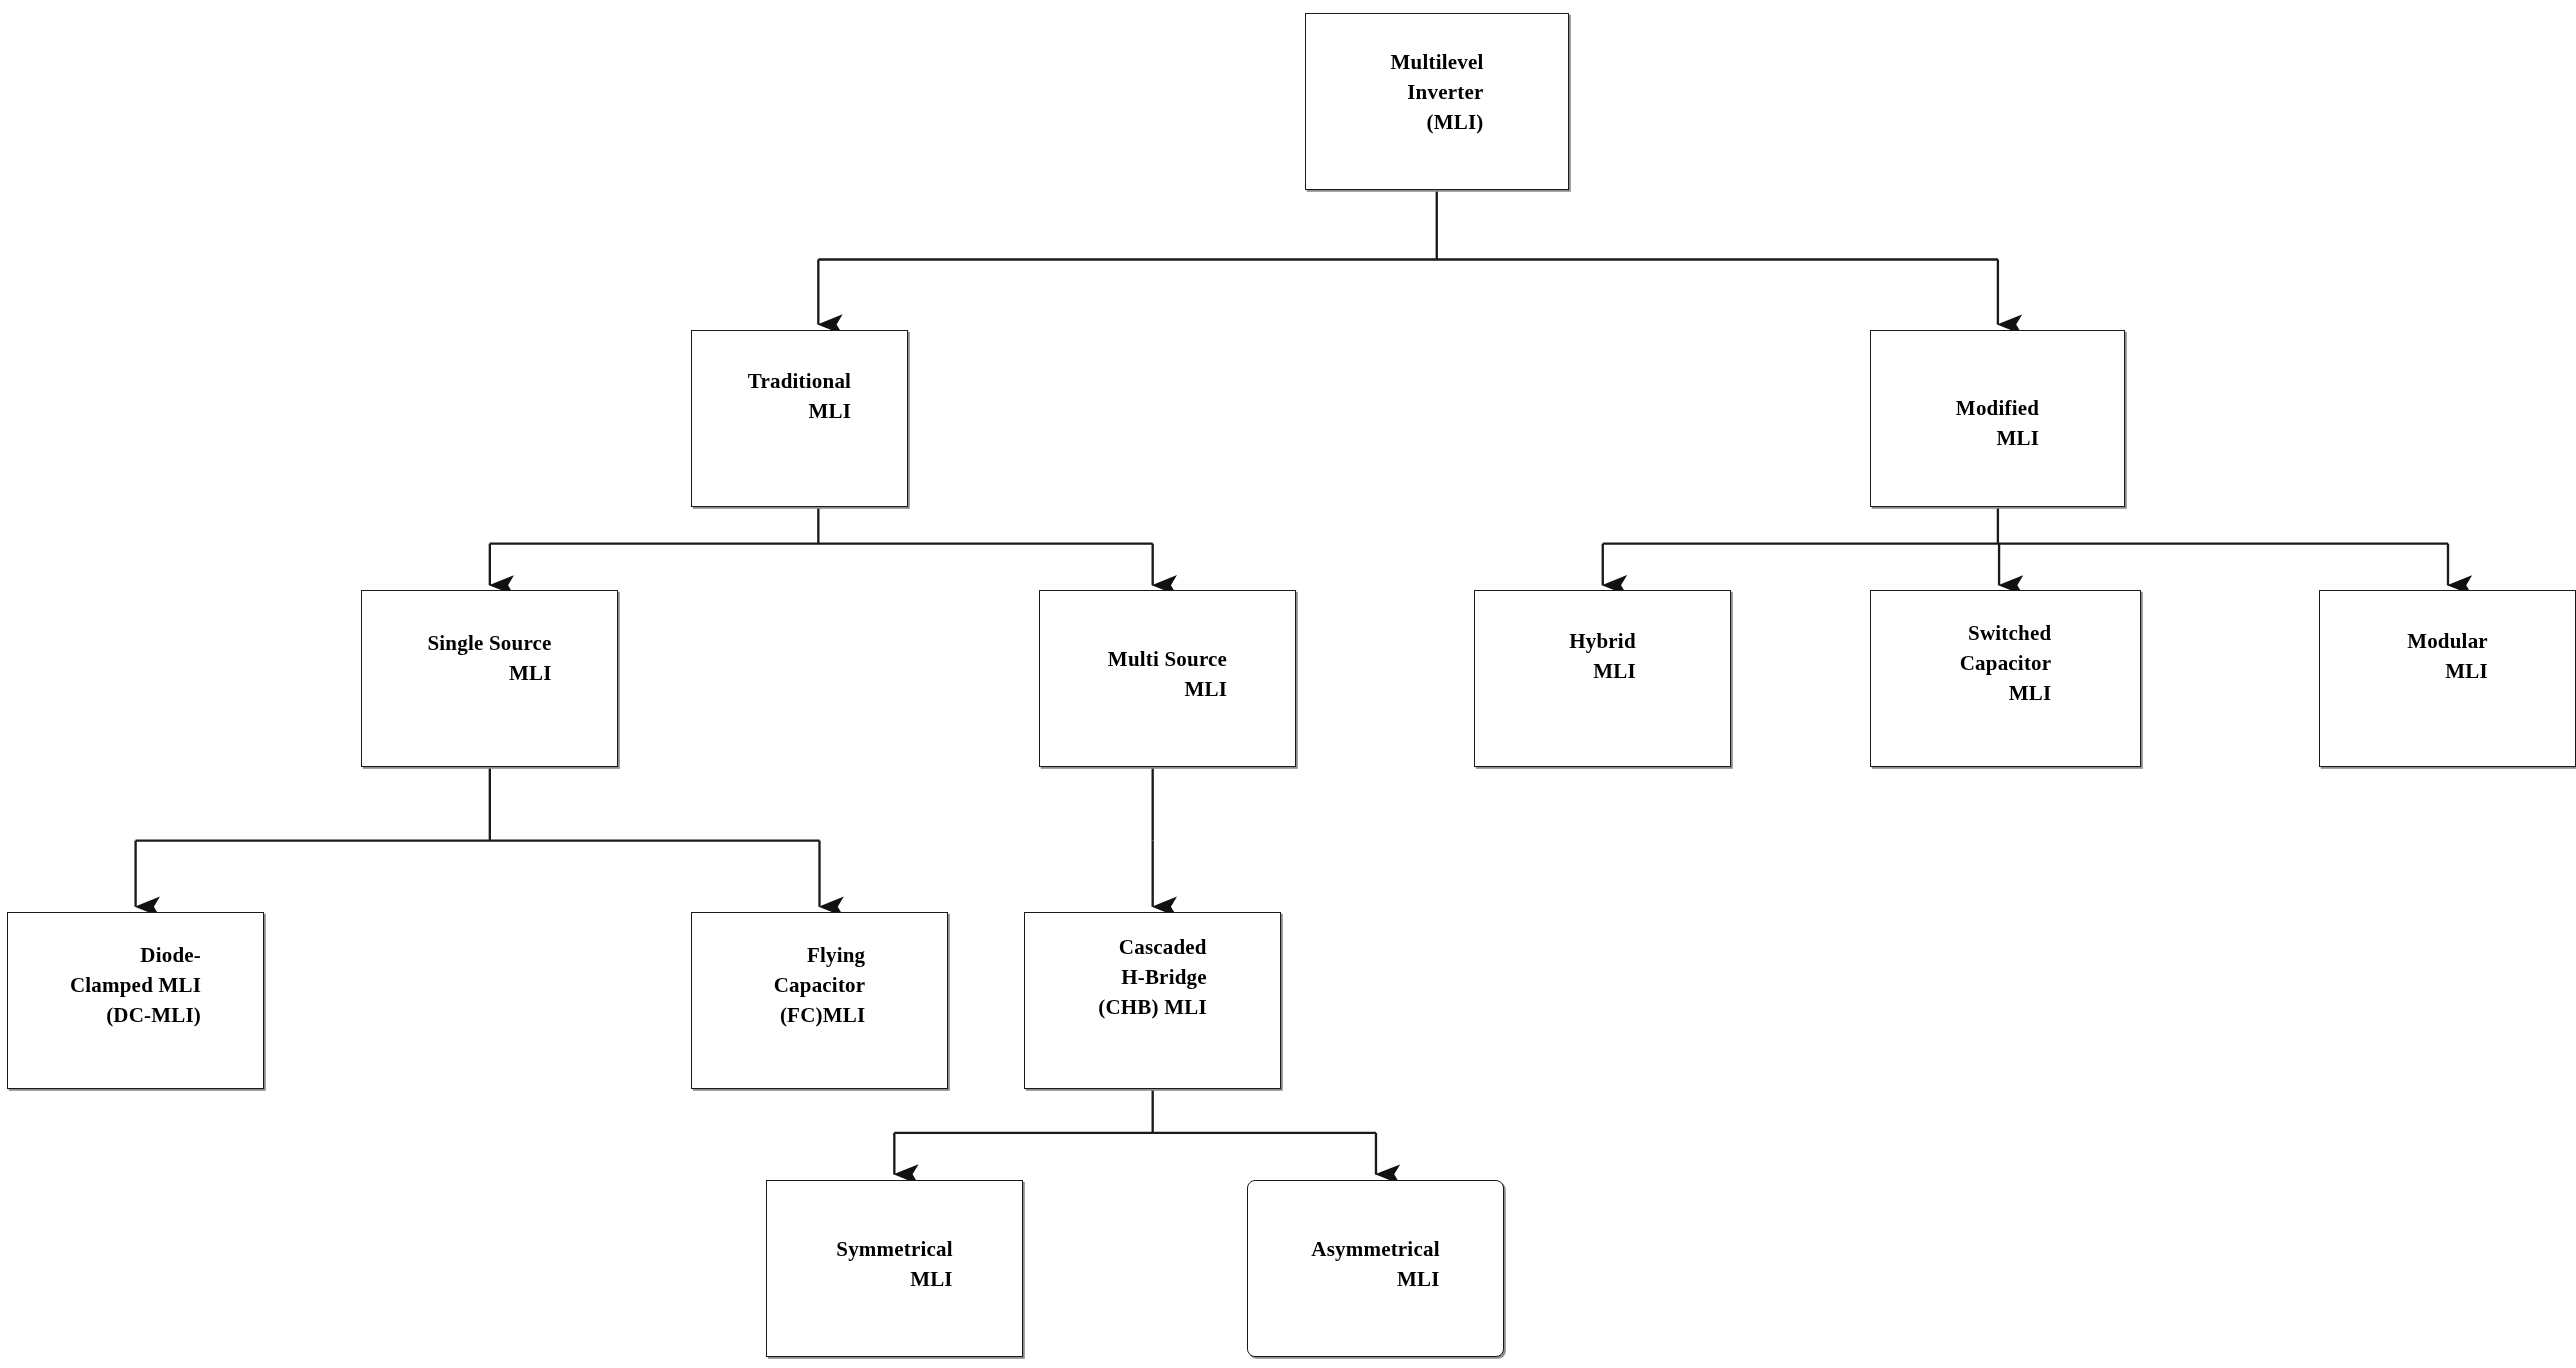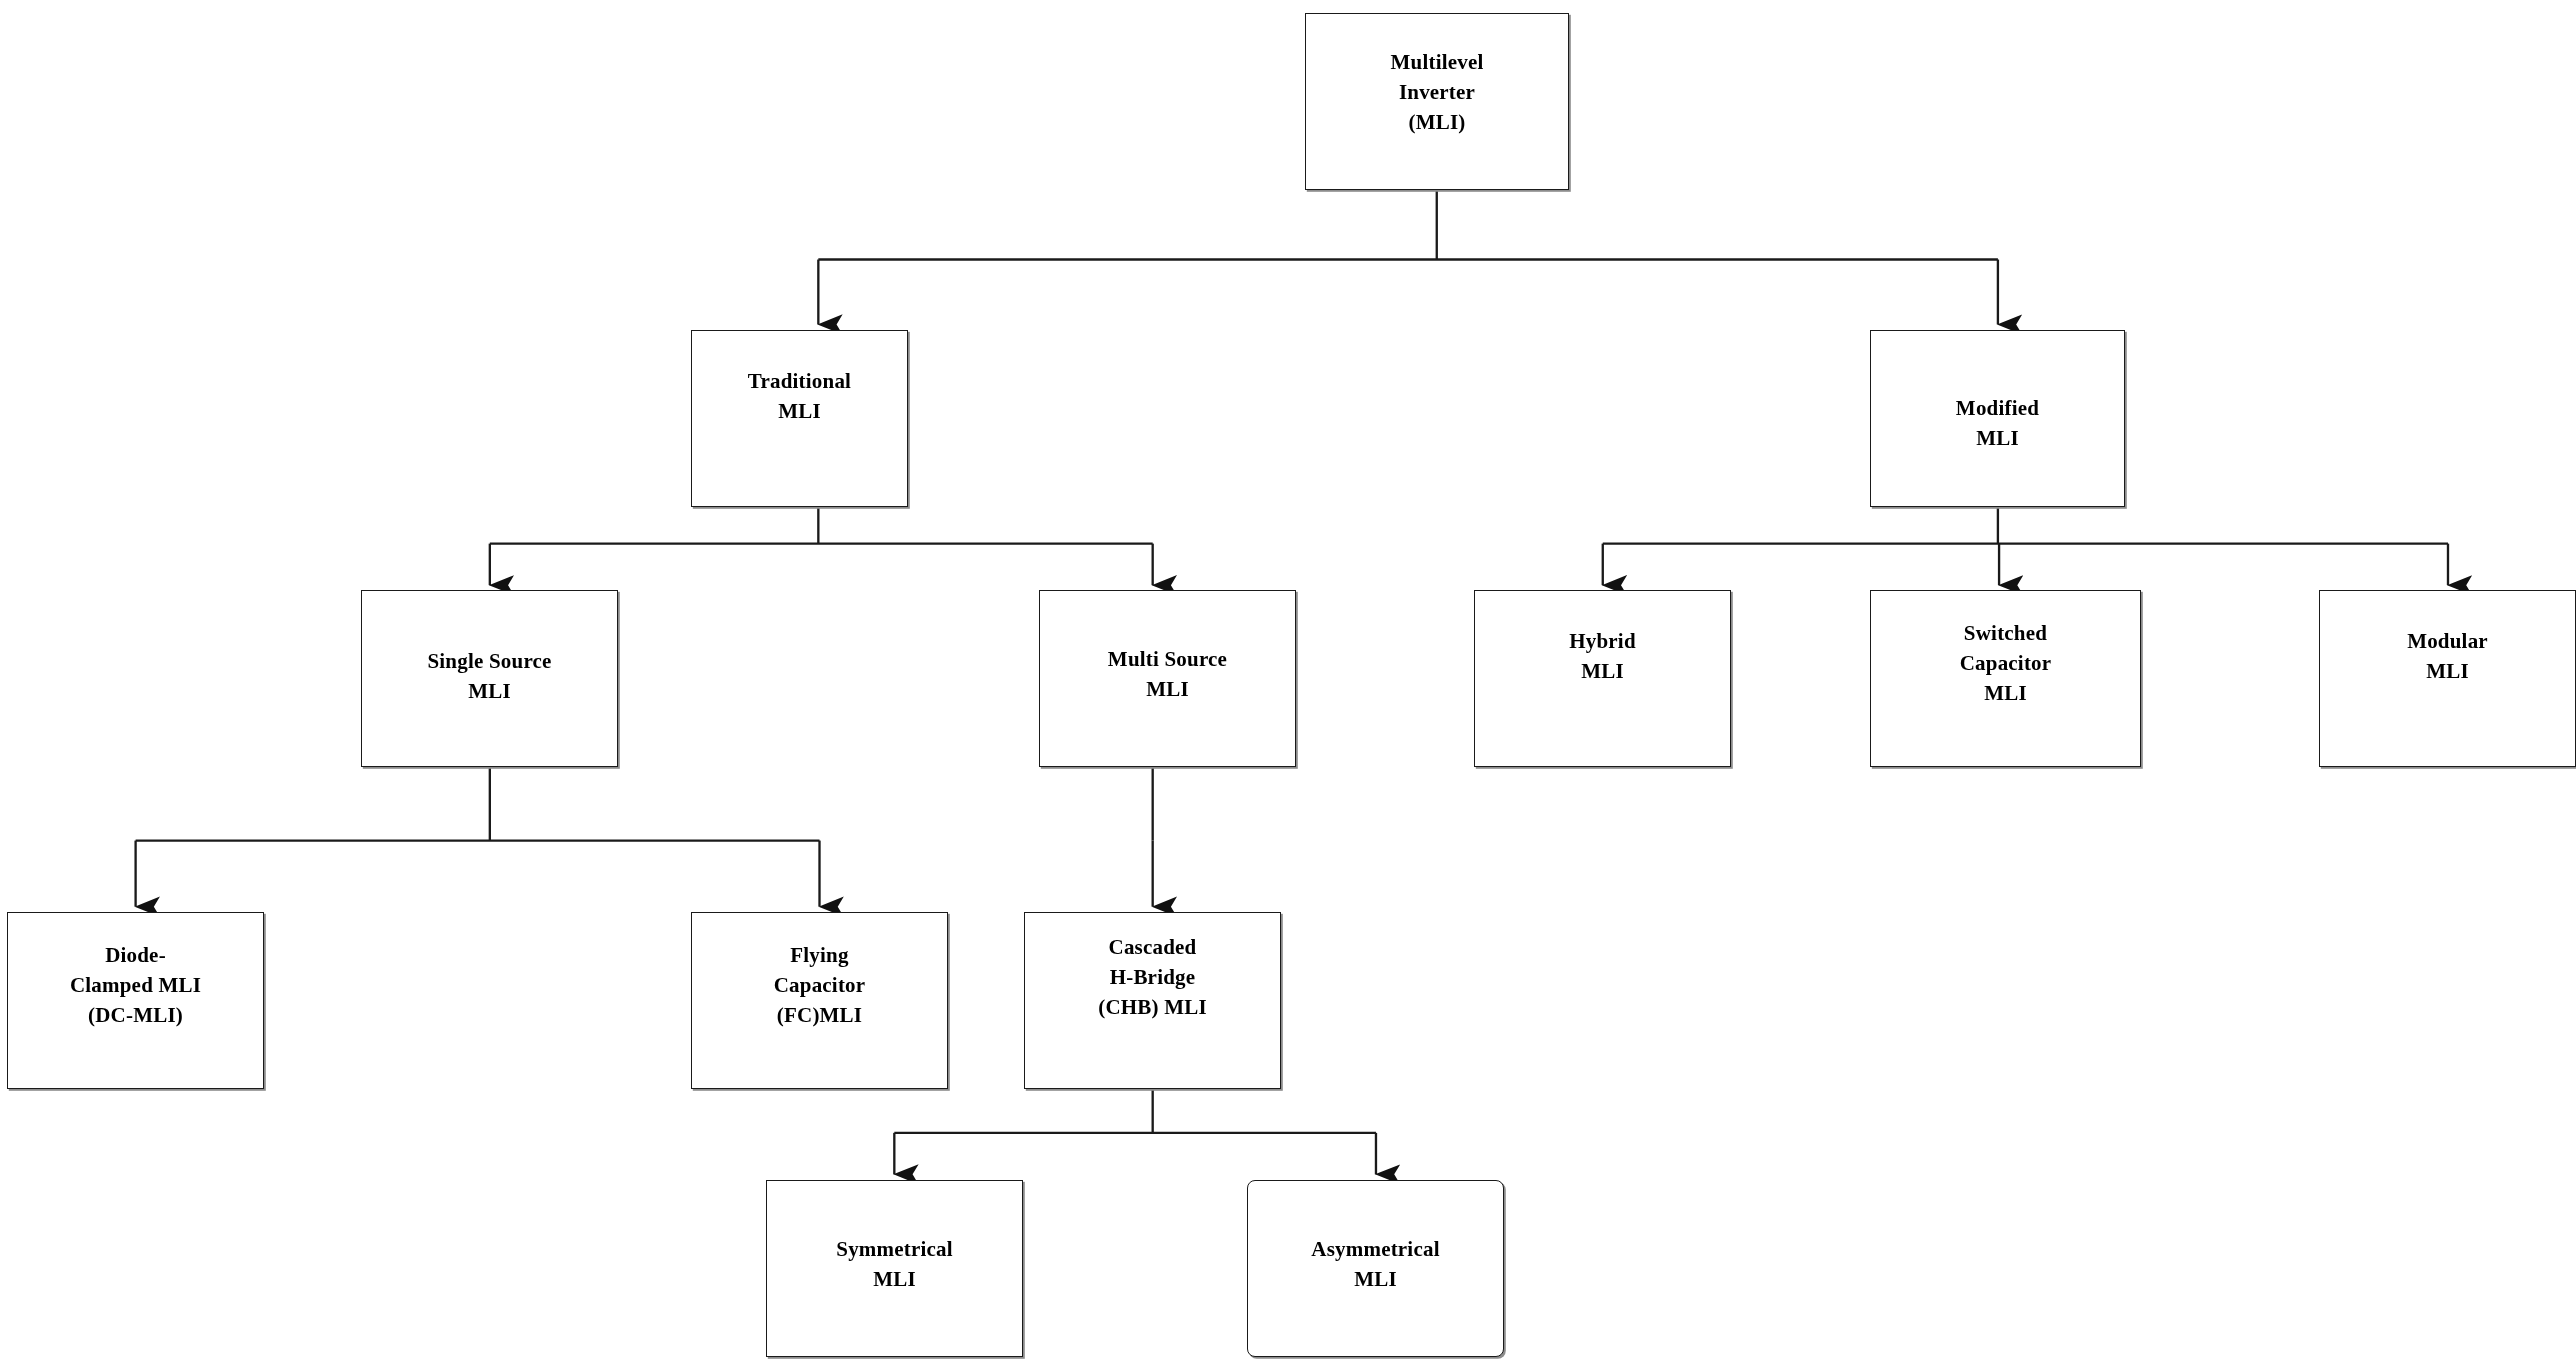--- a/index.html
+++ b/index.html
@@ -33,21 +33,21 @@
     display: flex;
     justify-content: center;
     z-index: 2;
   }
   .node-label {
     font-family: "Liberation Serif", "DejaVu Serif", serif;
     font-weight: bold;
     font-size: 21px;
     line-height: 1.42;
     color: #000000;
-    text-align: center;
+    text-align: right;
     white-space: pre-line;
     letter-spacing: 0.2px;
   }
 </style>
 </head>
 <body>
 
 <div id="canvas">
   <svg id="edges" viewBox="0 0 4407 2342" preserveAspectRatio="none" xmlns="http://www.w3.org/2000/svg">
     <defs>
@@ -88,21 +88,21 @@
 (MLI)</div>
       </div>
       <div class="node" style="left: 691px; top: 330px; width: 217px; height: 177px; padding-top: 36px;">
         <div class="node-label">Traditional
 MLI</div>
       </div>
       <div class="node" style="left: 1870px; top: 330px; width: 255px; height: 177px; padding-top: 63px;">
         <div class="node-label">Modified
 MLI</div>
       </div>
-      <div class="node" style="left: 361px; top: 590px; width: 257px; height: 177px; padding-top: 56px;">
+      <div class="node" style="left: 361px; top: 590px; width: 257px; height: 177px; padding-top: 38px;">
         <div class="node-label">Single Source
 MLI</div>
       </div>
       <div class="node" style="left: 1024px; top: 590px; width: 257px; height: 177px; padding-top: 54px; margin-left: 15px;">
         <div class="node-label">Multi Source
 MLI</div>
       </div>
       <div class="node" style="left: 1474px; top: 590px; width: 257px; height: 177px; padding-top: 36px;">
         <div class="node-label">Hybrid
 MLI</div>

